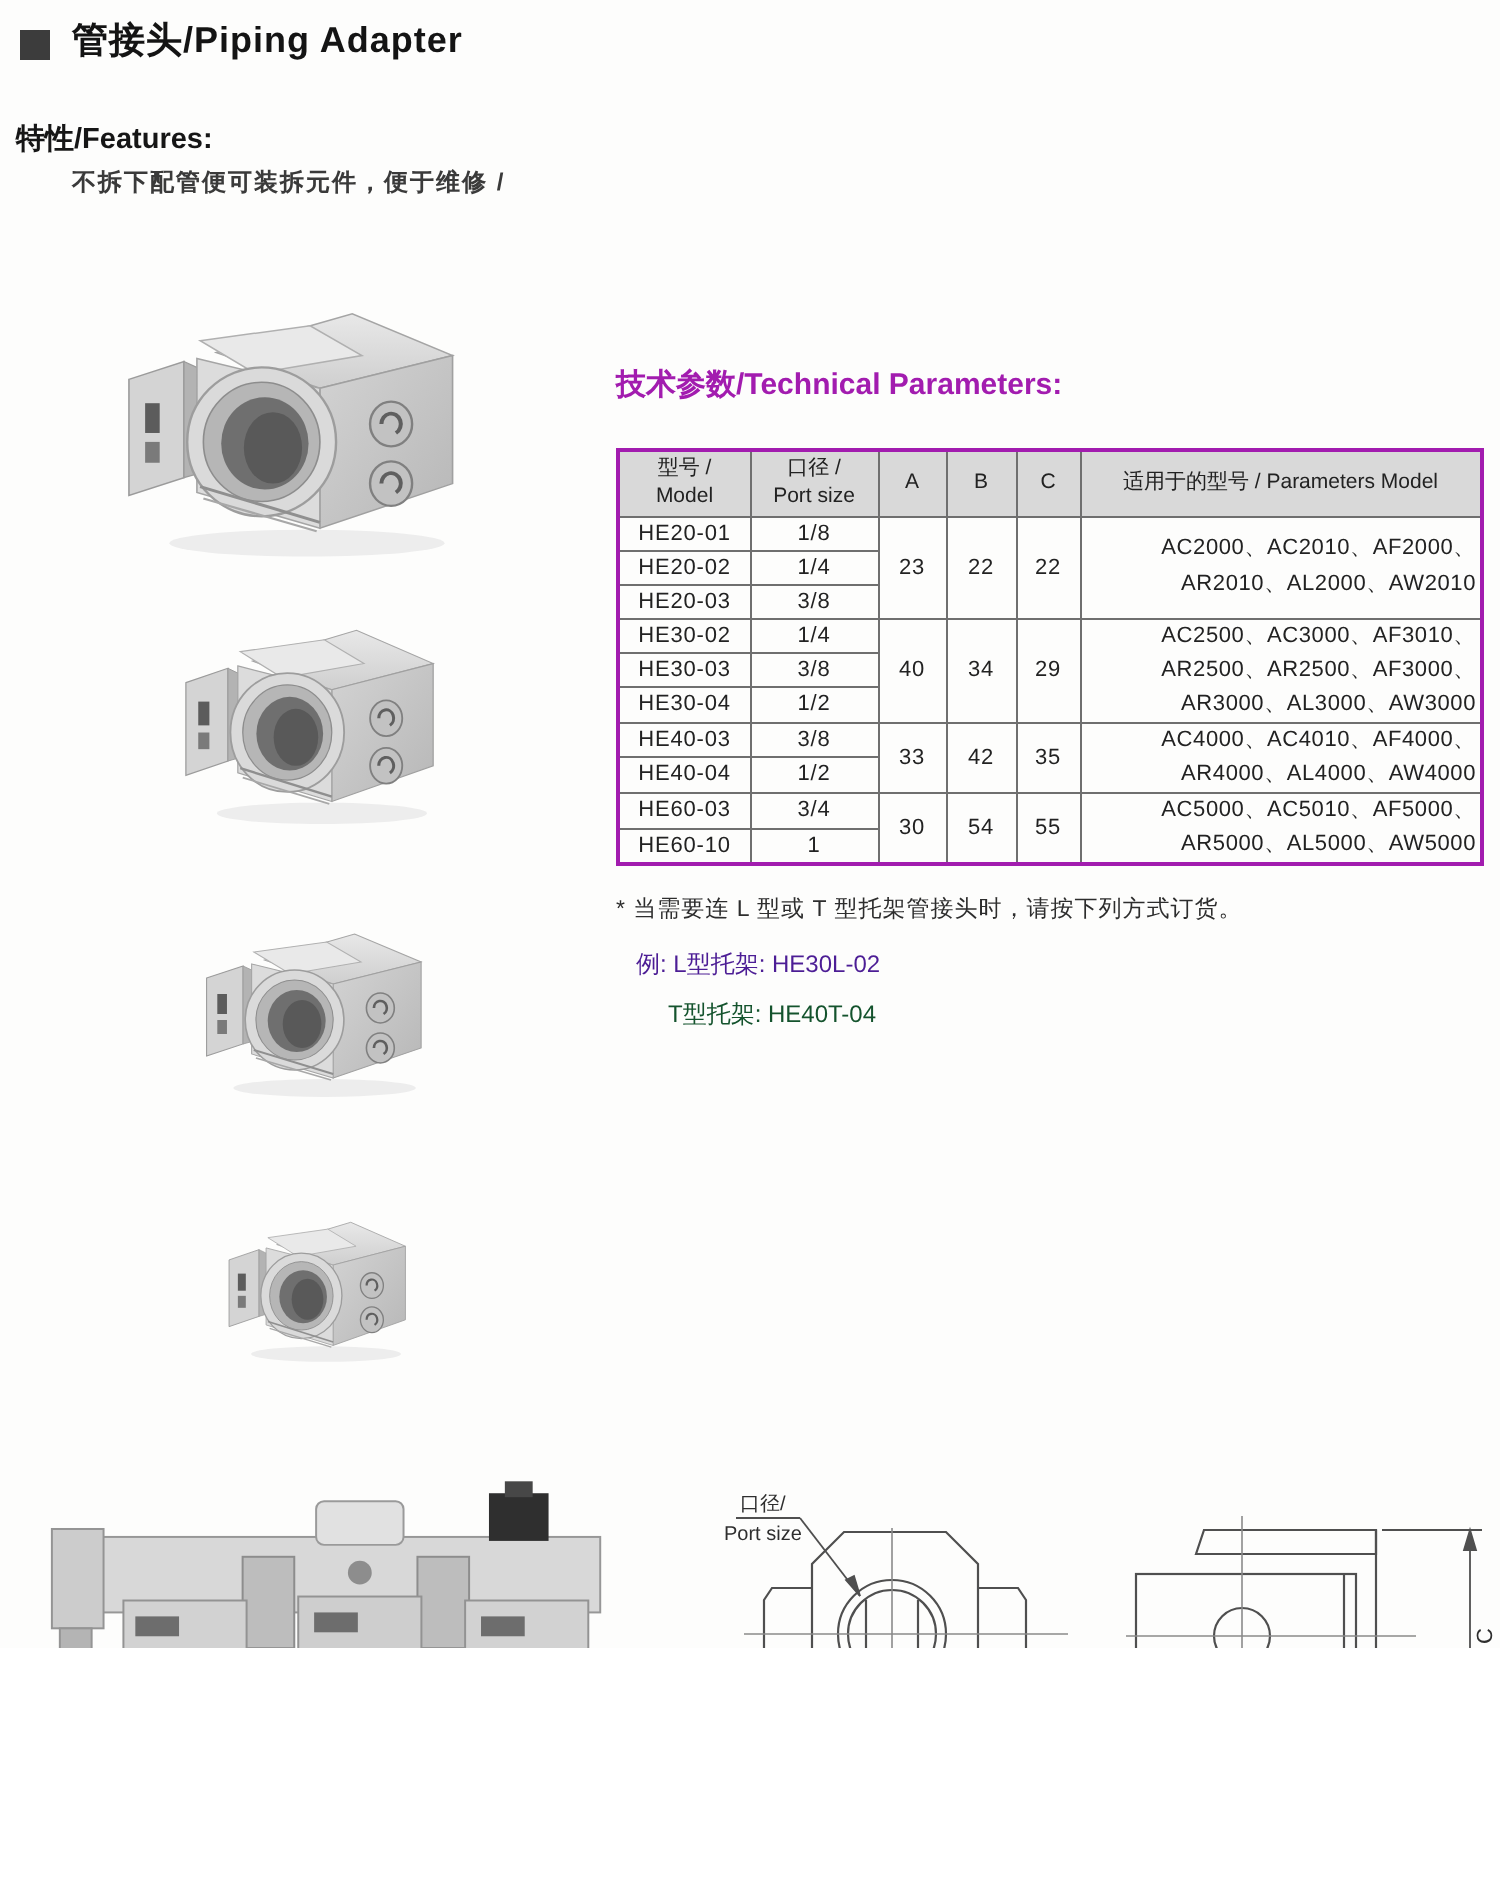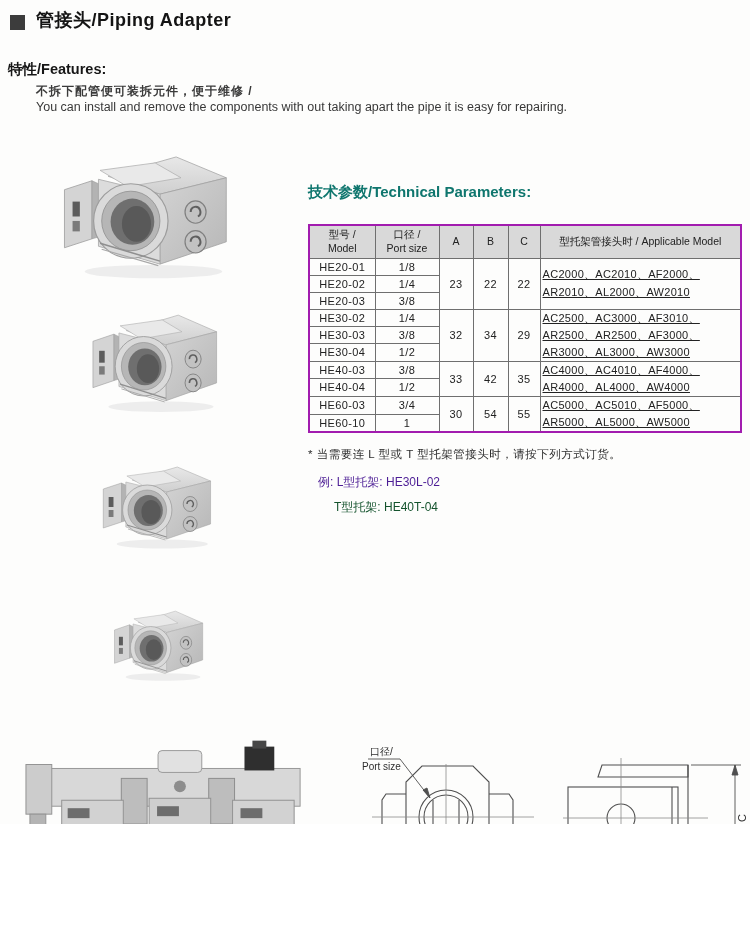--- a/index.html
+++ b/index.html
@@ -16,48 +16,47 @@
   .features-heading { position:absolute; left:8px; top:60px; font-size:14.5px; font-weight:bold; color:#161616; }
   .feature-cn { position:absolute; left:36px; top:83px; font-size:12px; color:#3a3a3a; letter-spacing:1px;font-weight:bold; }
   .feature-en { position:absolute; left:36px; top:100px; font-size:12.5px; color:#383838; }
   
   .photo { position:absolute; }
   .photo-1 { left:58px;  top:148px; width:178px; height:134px; }
   .photo-2 { left:88px;  top:308px; width:136px; height:107px; }
   .photo-3 { left:99px;  top:461px; width:118px; height:90px; }
   .photo-4 { left:111px; top:606px; width:97px;  height:77px; }
   
-  .tech-heading { position:absolute; left:308px; top:183px; font-size:15px; font-weight:bold; color:#0f766e; }
+  .tech-heading { position:absolute; left:308px; top:183px; font-size:15px; font-weight:bold; color:#a21caf; }
   .params-table-wrap { position:absolute; left:308px; top:224px; }
   table.params-table { border-collapse:collapse; table-layout:fixed; width:432px; border:2px solid #a21caf; }
   .params-table th, .params-table td { border:1px solid #6f6f6f; text-align:center; vertical-align:middle; }
   .params-table th { background:#d9d9d9; font-weight:normal; font-size:10.5px; line-height:1.3; height:33px; color:#222; }
   .params-table td { font-size:11px; height:17px; padding:0 2px; color:#222; letter-spacing:0.4px; }
   .params-table tr.group-start td { border-top:1.5px solid #4a4a4a; }
-  .applicable-cell div { text-align:left; line-height:1.55; letter-spacing:0.3px; white-space:nowrap;text-decoration:underline; }
+  .applicable-cell div { text-align:right; line-height:1.55; letter-spacing:0.3px; white-space:nowrap; }
   .note-1 { position:absolute; left:308px; top:447px; font-size:11.5px; color:#2d2d2d; letter-spacing:0.5px; }
   .note-2 { position:absolute; left:318px; top:474px; font-size:12px; color:#4c1d95; }
   .note-3 { position:absolute; left:334px; top:499px; font-size:12px; color:#14532d; }
   
   .frl-photo { position:absolute; left:18px; top:738px; width:298px; height:200px; }
   .drawing-front { position:absolute; left:344px; top:742px; width:216px; height:198px; }
   .drawing-side  { position:absolute; left:563px; top:742px; width:187px; height:198px; }
   .dim-text { font-size:11px; fill:#2e2e2e; font-family:"Liberation Sans","DejaVu Sans",sans-serif; }
   .small-label { font-size:10px; fill:#2e2e2e; font-family:"Liberation Sans","DejaVu Sans",sans-serif; }
 </style>
 </head>
 <body>
 
 <div class="page">
 
   <div class="title-bullet"></div>
   <div class="page-title">管接头/Piping Adapter</div>
   <div class="features-heading">特性/Features:</div>
   <div class="feature-cn">不拆下配管便可装拆元件，便于维修 /</div>
-  <div class="feature-en">You can install and remove the components with out taking apart the pipe it is easy for repairing.</div>
 
   <svg width="0" height="0" style="position:absolute" aria-hidden="true">
     <defs>
       <linearGradient id="metalTop" x1="0" y1="0" x2="0" y2="1">
         <stop offset="0" stop-color="#e8e8e8"></stop>
           <stop offset="1" stop-color="#cfcfcf"></stop>
       </linearGradient>
       <linearGradient id="metalRight" x1="0" y1="0" x2="1" y2="1">
         <stop offset="0" stop-color="#d3d3d3"></stop>
           <stop offset="1" stop-color="#b7b7b7"></stop>
@@ -124,21 +123,21 @@
             <span>型号 /</span><br>
             <span>Model</span>
           </th>
           <th>
             <span>口径 /</span><br>
             <span>Port size</span>
           </th>
           <th>A</th>
           <th>B</th>
           <th>C</th>
-          <th>型托架管接头时 / Applicable Model</th>
+          <th>适用于的型号 / Parameters Model</th>
         </tr>
       </thead>
       <tbody>
           <tr>
             <td>HE20-01</td>
             <td>1/8</td>
             <td rowspan="3">23</td>
             <td rowspan="3">22</td>
             <td rowspan="3">22</td>
             <td rowspan="3" class="applicable-cell">
@@ -150,21 +149,21 @@
             <td>HE20-02</td>
             <td>1/4</td>
           </tr>
           <tr>
             <td>HE20-03</td>
             <td>3/8</td>
           </tr>
           <tr class="group-start">
             <td>HE30-02</td>
             <td>1/4</td>
-            <td rowspan="3">32</td>
+            <td rowspan="3">40</td>
             <td rowspan="3">34</td>
             <td rowspan="3">29</td>
             <td rowspan="3" class="applicable-cell">
               <div>AC2500、AC3000、AF3010、</div>
               <div>AR2500、AR2500、AF3000、</div>
               <div>AR3000、AL3000、AW3000</div>
             </td>
           </tr>
           <tr>
             <td>HE30-03</td>

